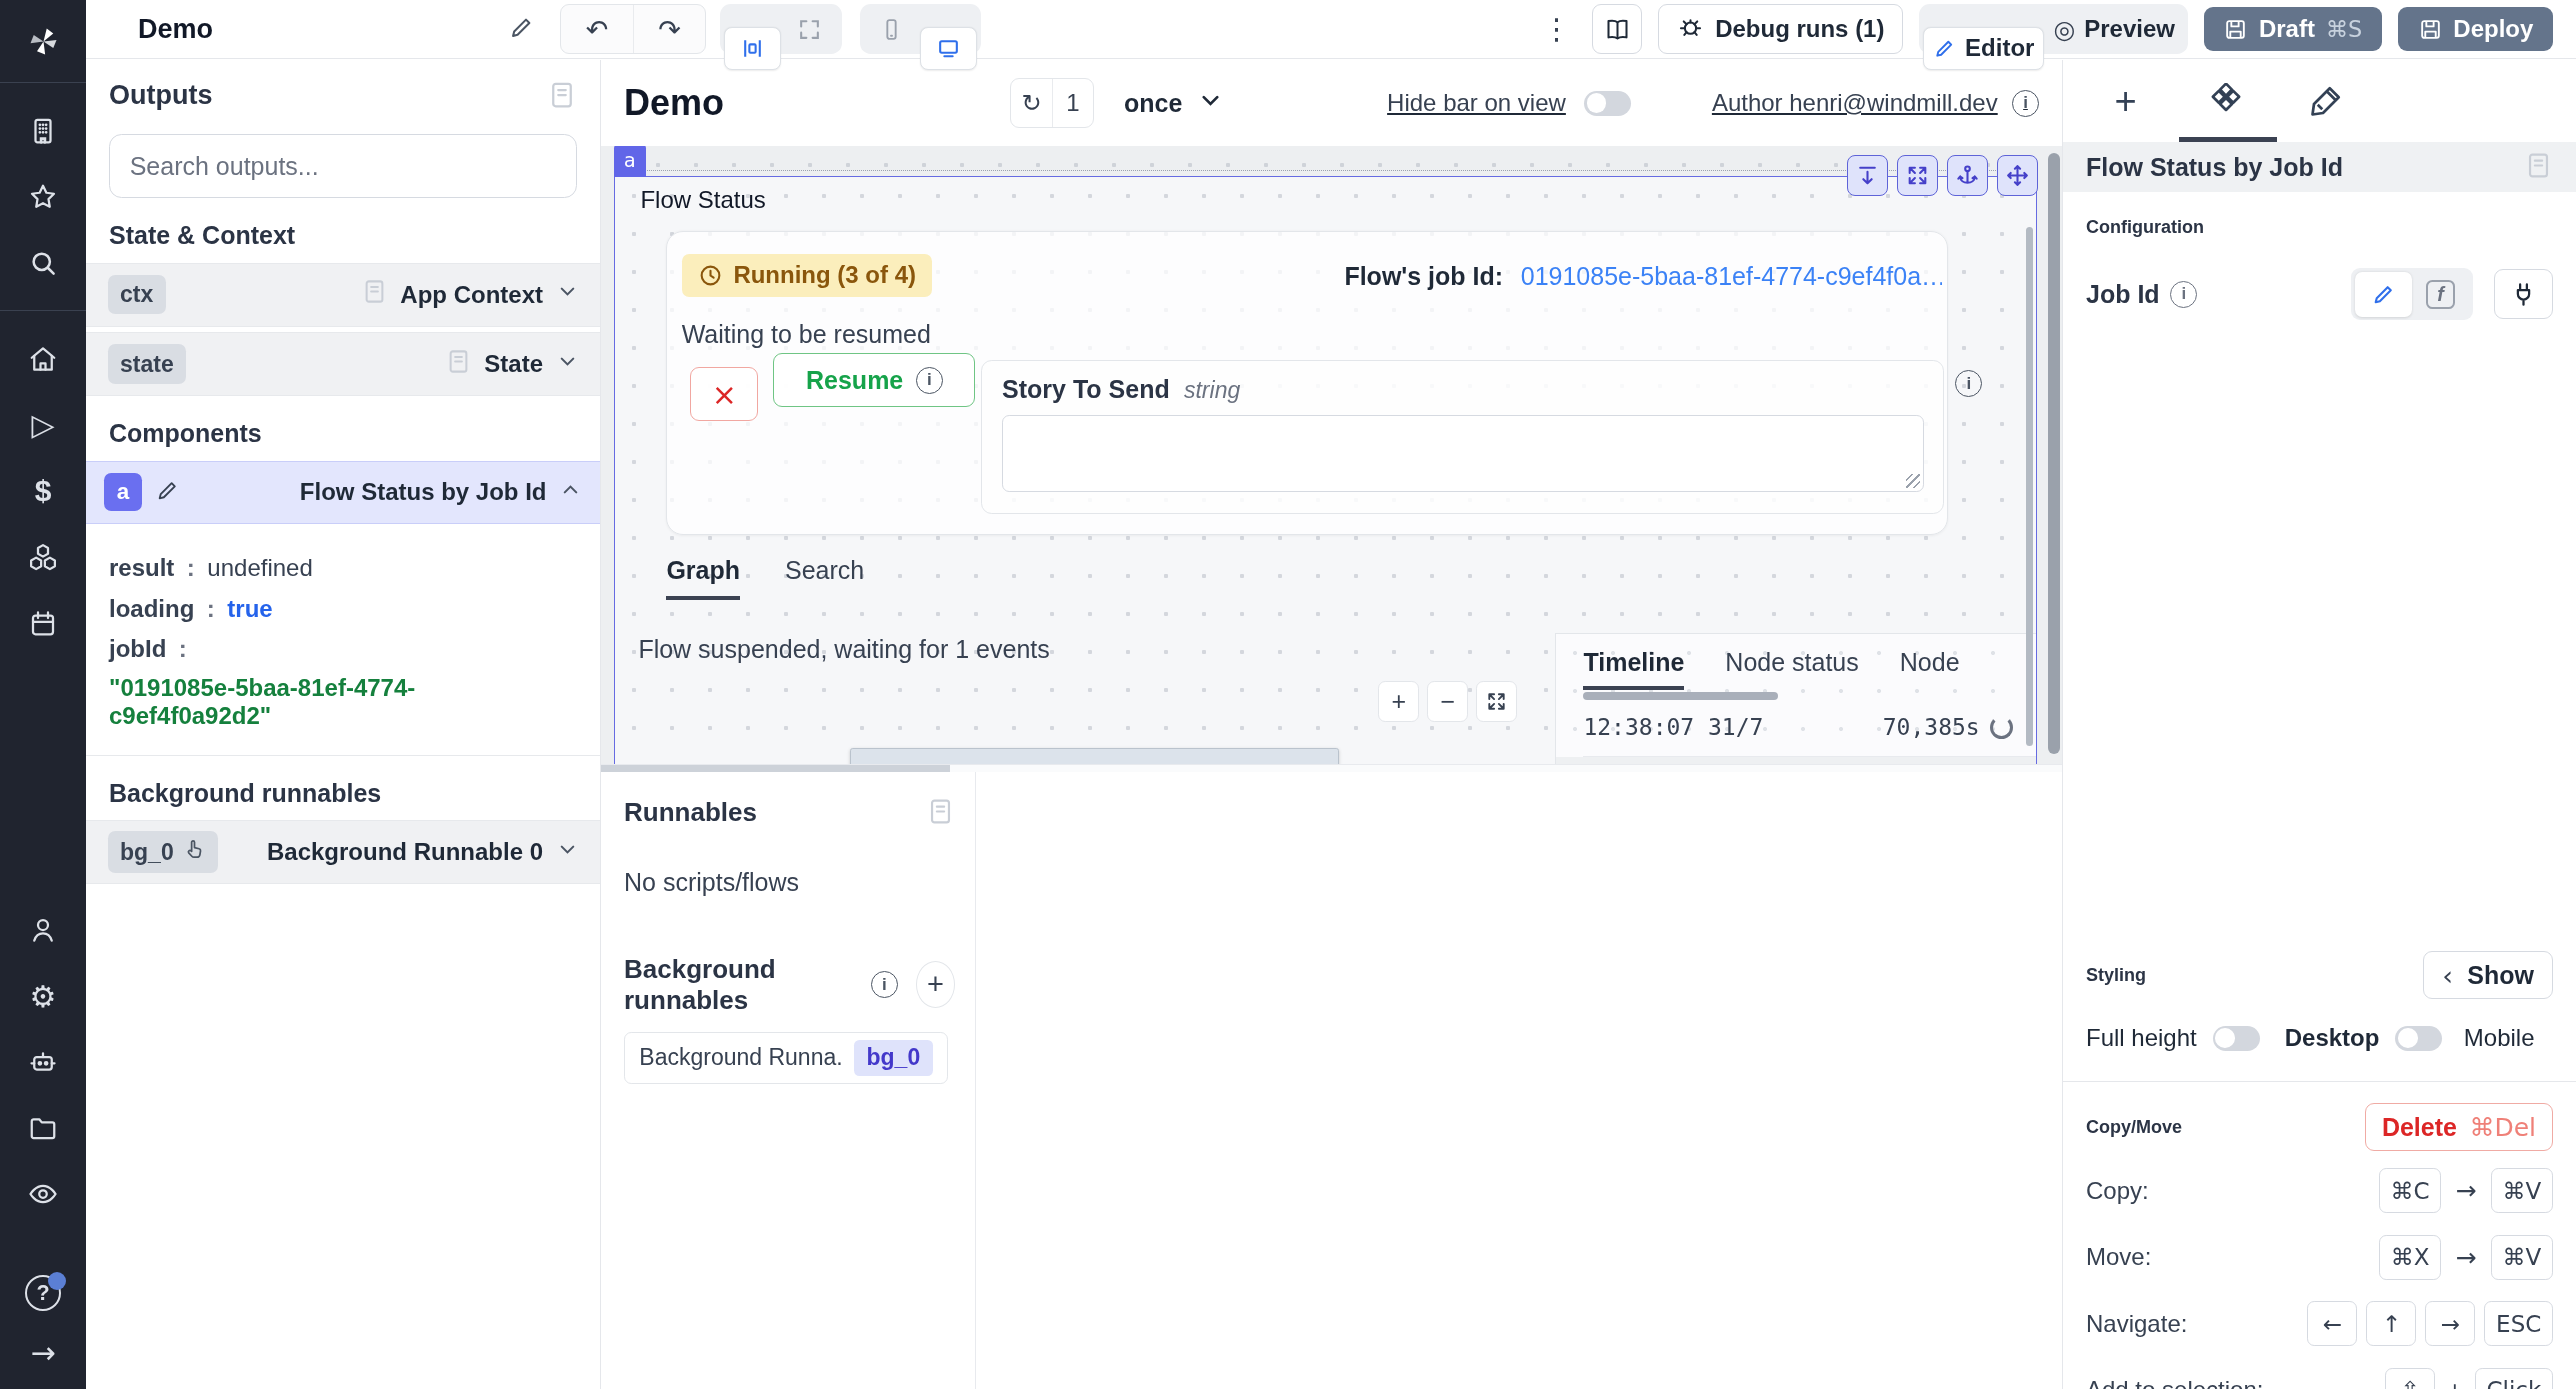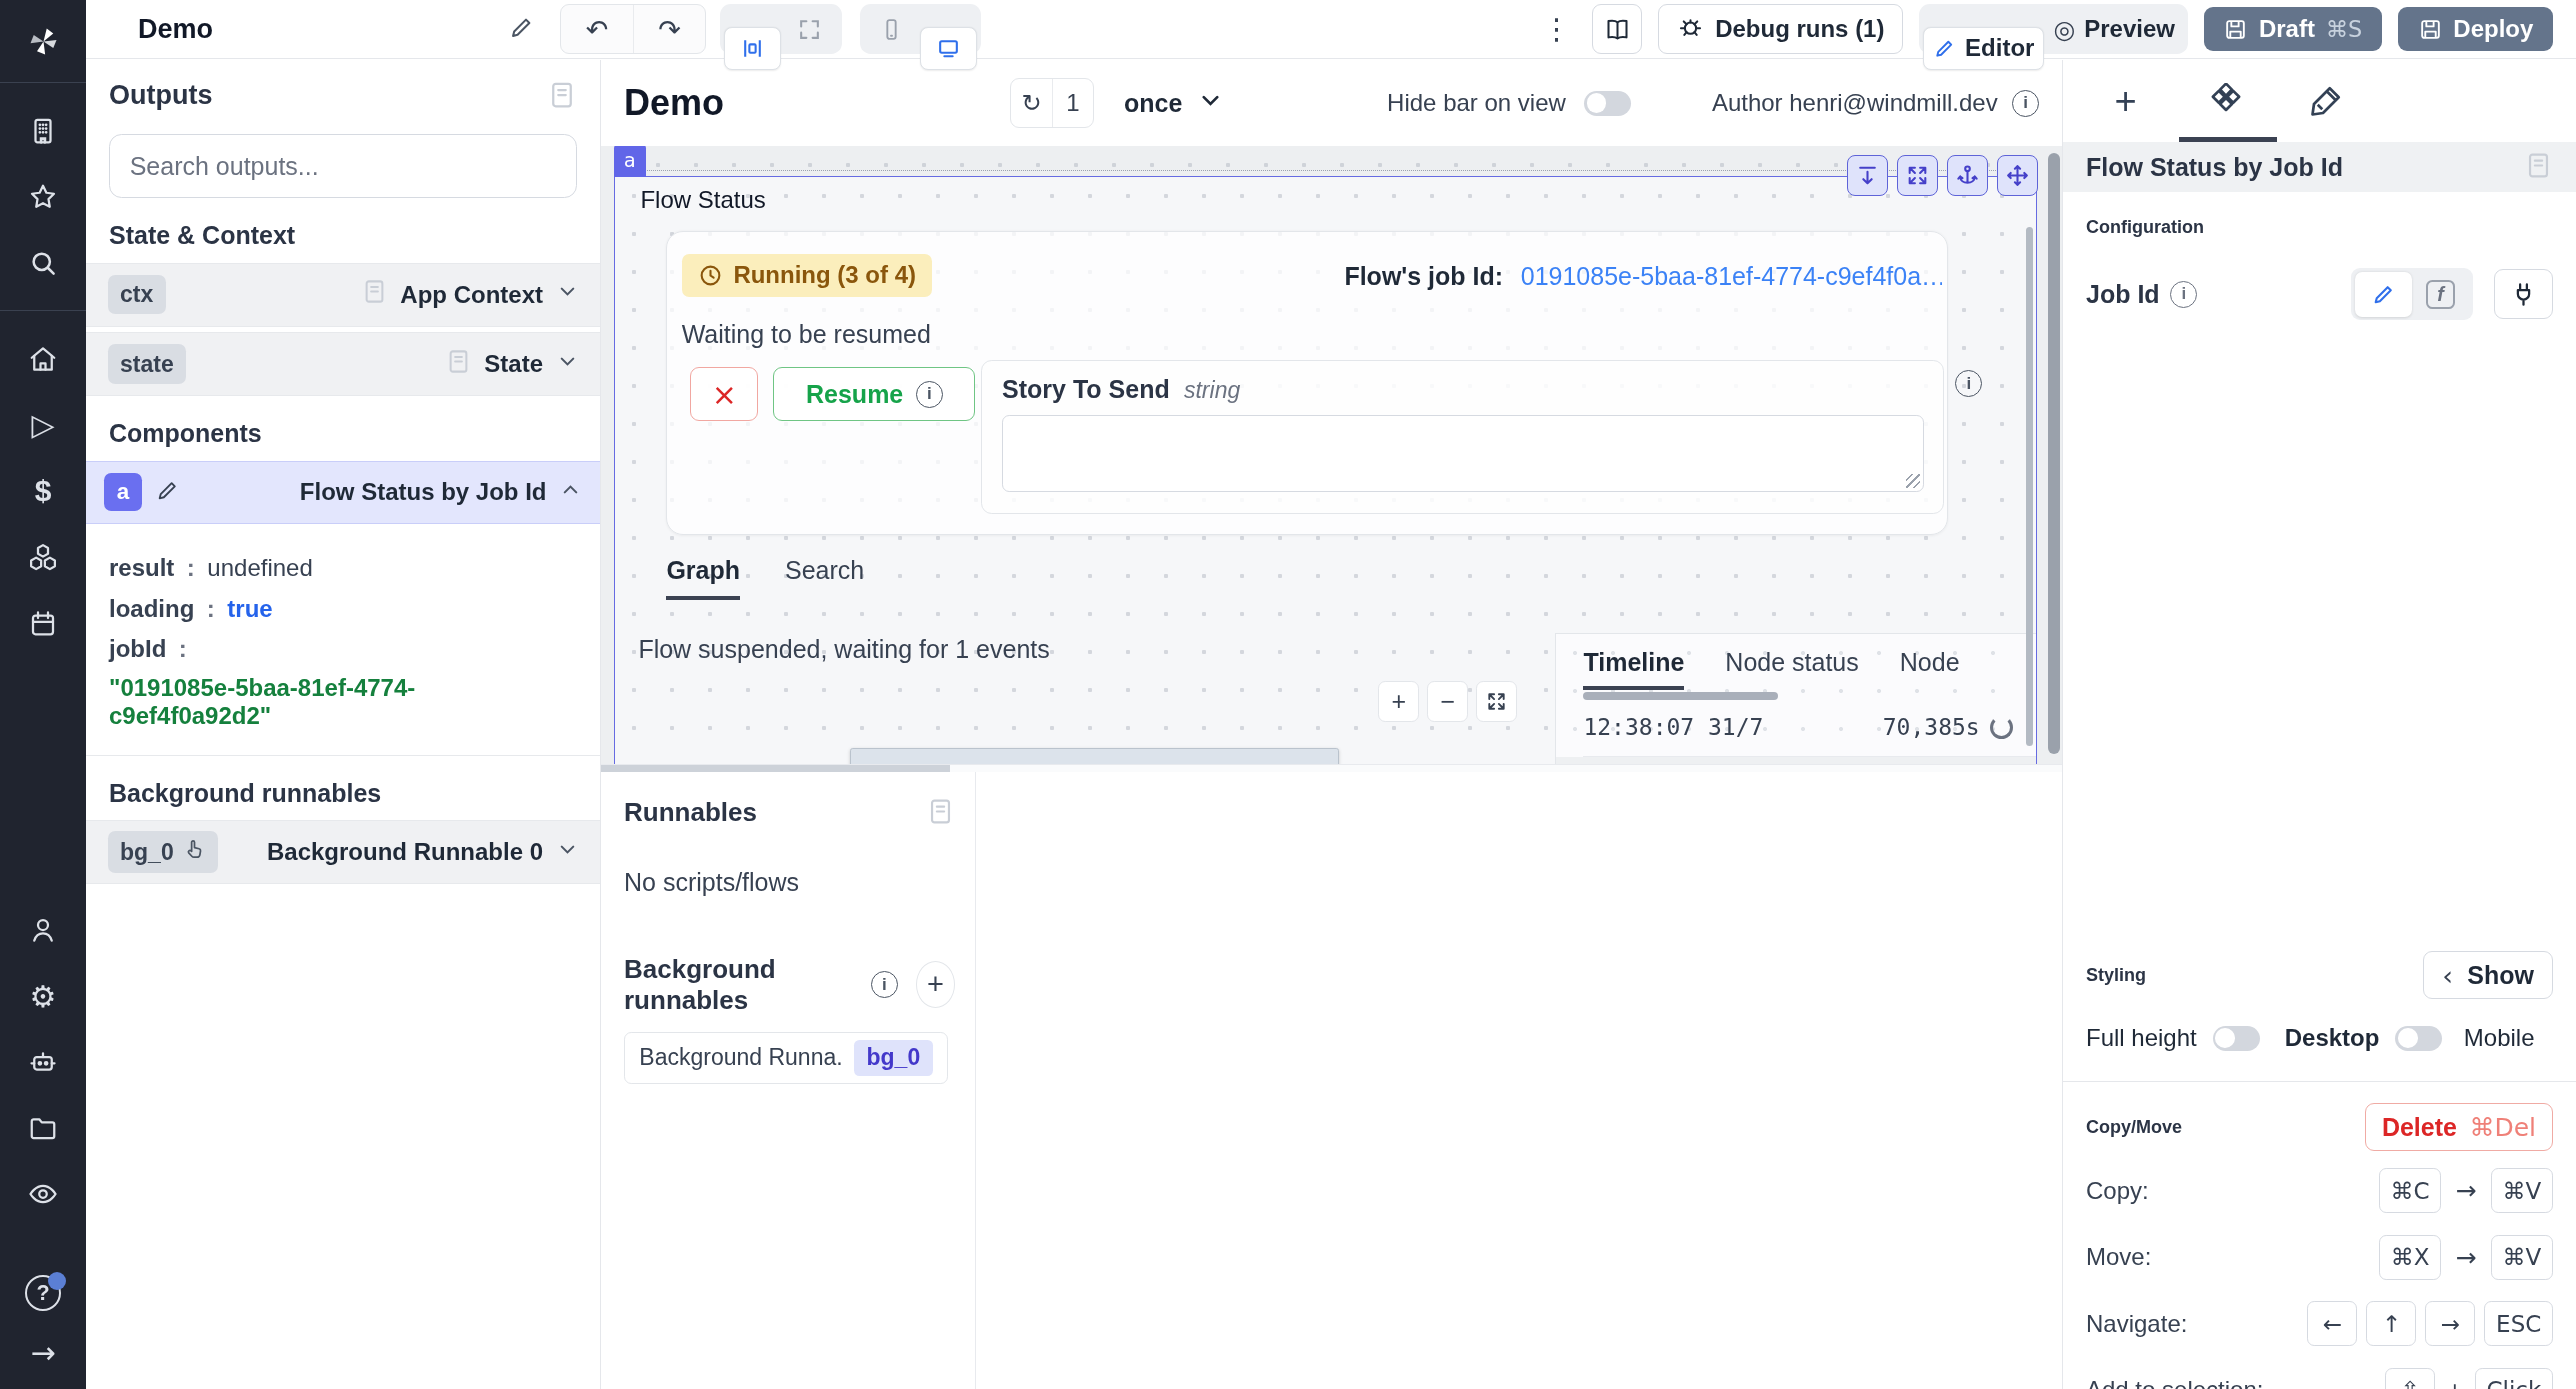--- a/index.html
+++ b/index.html
@@ -63,21 +63,21 @@
   .hdivider { height:0.9px; background:#e7e9ec; margin-top:19.7px; }
 
   
   .main { position:absolute; left:601px; top:60px; width:1461px; bottom:0; display:flex; flex-direction:column; }
   .canvas-header { height:86px; background:#fff; display:flex; align-items:center; padding:0 23px; flex:none; }
   .ch-title { font-size:36px; font-weight:bold; color:#111827; }
   .refresh-box { margin-left:286px; height:50px; border:0.9px solid #e3e6ea; border-radius:9px; display:flex; overflow:hidden; }
   .refresh-box .cell { width:41px; display:flex; align-items:center; justify-content:center; font-size:24px; color:#374151; }
   .refresh-box .cell + .cell { border-left:0.9px solid #e9ebee; }
   .sched { margin-left:30px; display:flex; align-items:center; gap:14.3px; font-size:25px; font-weight:600; color:#1f2937; }
-  .ch-right { margin-left:auto; display:flex; align-items:center; }
+  .ch-right { margin-left:auto; display:flex; align-items:center;text-decoration:underline; }
   .toggle { width:47px; height:25px; background:#d3d7de; border-radius:894px; position:relative; flex:none; }
   .toggle .knob { position:absolute; left:2.7px; top:2.7px; width:19.7px; height:19.7px; background:#fff; border-radius:50%; }
   .muted-27 { font-size:24px; color:#374151; }
 
   .canvas { flex:1 1 auto; position:relative; background-color:#edeff1; overflow:hidden;
             background-image:radial-gradient(circle,#cfd3d9 2px,transparent 2.5px); background-size:38px 38px; }
 
   
   .component { position:absolute; left:13.4px; top:30px; width:1423px; height:1252px; background-color:#f6f7f9;
                background-image:radial-gradient(circle,#d4d7dd 2px,transparent 2.5px); background-size:38px 38px;
@@ -89,21 +89,21 @@
   .ctb svg { width:25px; height:25px; }
   .comp-title { position:absolute; top:9px; left:25px; font-size:24px; color:#111827; }
 
   .status-card { position:absolute; left:51px; top:54px; width:1282px; height:304px; background:rgba(255,255,255,.72); border:0.9px solid #e3e6ea; border-radius:17px; box-shadow:0 0.9px 2.7px rgba(0,0,0,.05); }
   .run-badge { position:absolute; left:14.3px; top:21.5px; height:43px; background:#fbeebc; border-radius:7.2px; display:flex; align-items:center; gap:10.7px; padding:0 16px; color:#8a560c; font-size:24px; font-weight:bold; }
   .job-row { position:absolute; left:677px; right:5.4px; top:30px; font-size:25px; white-space:nowrap; overflow:hidden; }
   .job-row .lab { font-weight:bold; color:#1f2937; }
   .job-row .val { color:#3b82f6; margin-left:10.7px; }
   .waiting { position:absolute; left:14.3px; top:88px; font-size:25px; color:#374151; }
   .x-btn { position:absolute; left:23px; top:135px; width:68px; height:54px; border:1.8px solid #f1a7a1; border-radius:9px; background:rgba(255,255,255,.85); color:#dc2626; font-size:30px; display:flex; align-items:center; justify-content:center; }
-  .resume-btn { position:absolute; left:106px; top:135px; width:202px; height:54px; border:1.8px solid #6fc584; border-radius:9px; background:rgba(255,255,255,.85); display:flex; align-items:center; justify-content:center; gap:12.5px; font-size:25px; font-weight:bold; color:#16a34a; }
+  .resume-btn { position:absolute; left:106px; top:121px; width:202px; height:54px; border:1.8px solid #6fc584; border-radius:9px; background:rgba(255,255,255,.85); display:flex; align-items:center; justify-content:center; gap:12.5px; font-size:25px; font-weight:bold; color:#16a34a; }
   .story-box { position:absolute; left:314px; top:128px; width:963px; height:154px; border:0.9px solid #e3e6ea; border-radius:10.7px; background:rgba(255,255,255,.45); padding:14.3px 19.7px; }
   .story-lab { font-size:25px; font-weight:bold; color:#2b3445; display:flex; align-items:baseline; gap:14.3px; }
   .story-type { font-size:23px; font-style:italic; font-weight:normal; color:#6b7280; }
   .story-ta { margin-top:10.7px; height:77px; background:#fff; border:0.9px solid #d6dae1; border-radius:7.2px; position:relative; }
   .ta-corner { position:absolute; right:2.7px; bottom:2.7px; width:14.3px; height:14.3px;
                background:repeating-linear-gradient(135deg,transparent,transparent 3.6px,#9aa1ac 3.6px,#9aa1ac 5.4px); }
   .circle-i { width:27px; height:27px; border:1.8px solid #4b5563; border-radius:50%; color:#4b5563; font-size:17px; display:inline-flex; align-items:center; justify-content:center; font-weight:bold; flex:none; }
   .comp-info { position:absolute; left:1340px; top:193px; }
 
   .gtabs { position:absolute; left:51px; top:379px; display:flex; gap:45px; }

